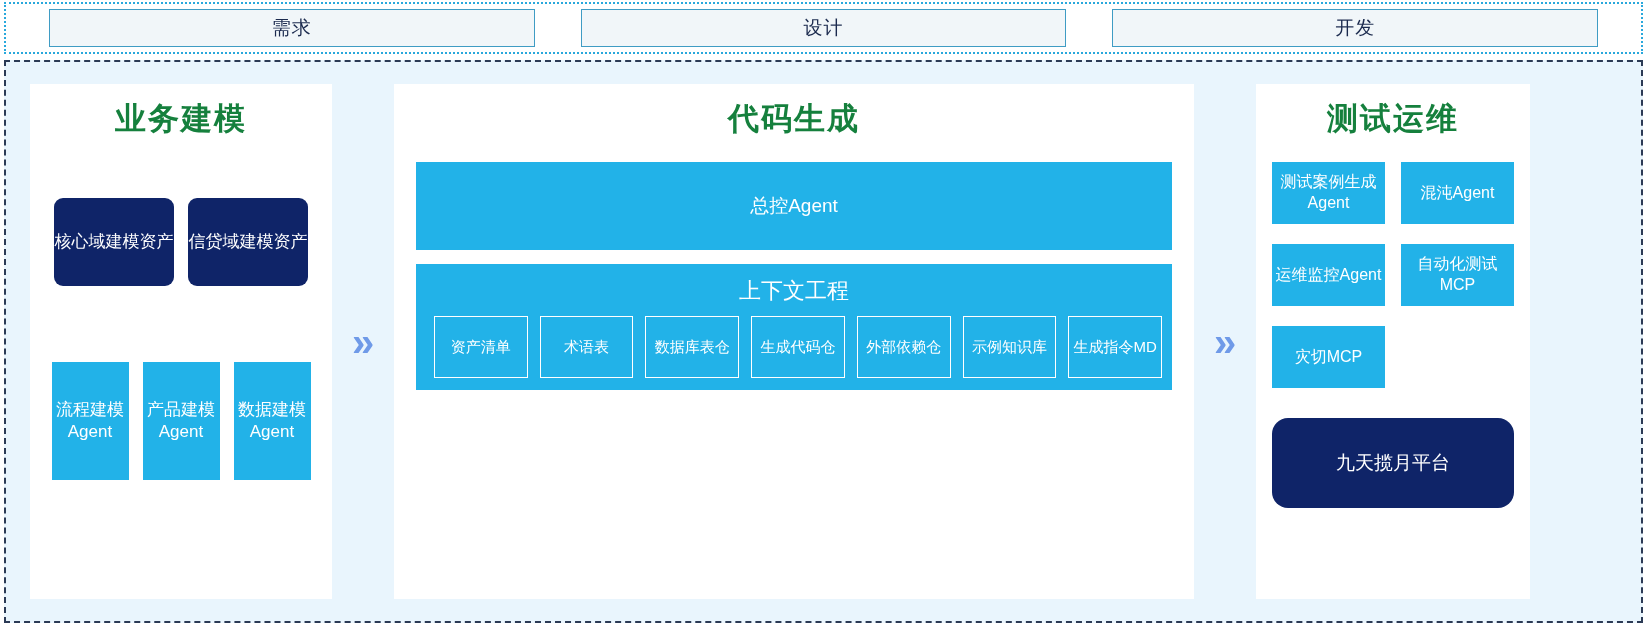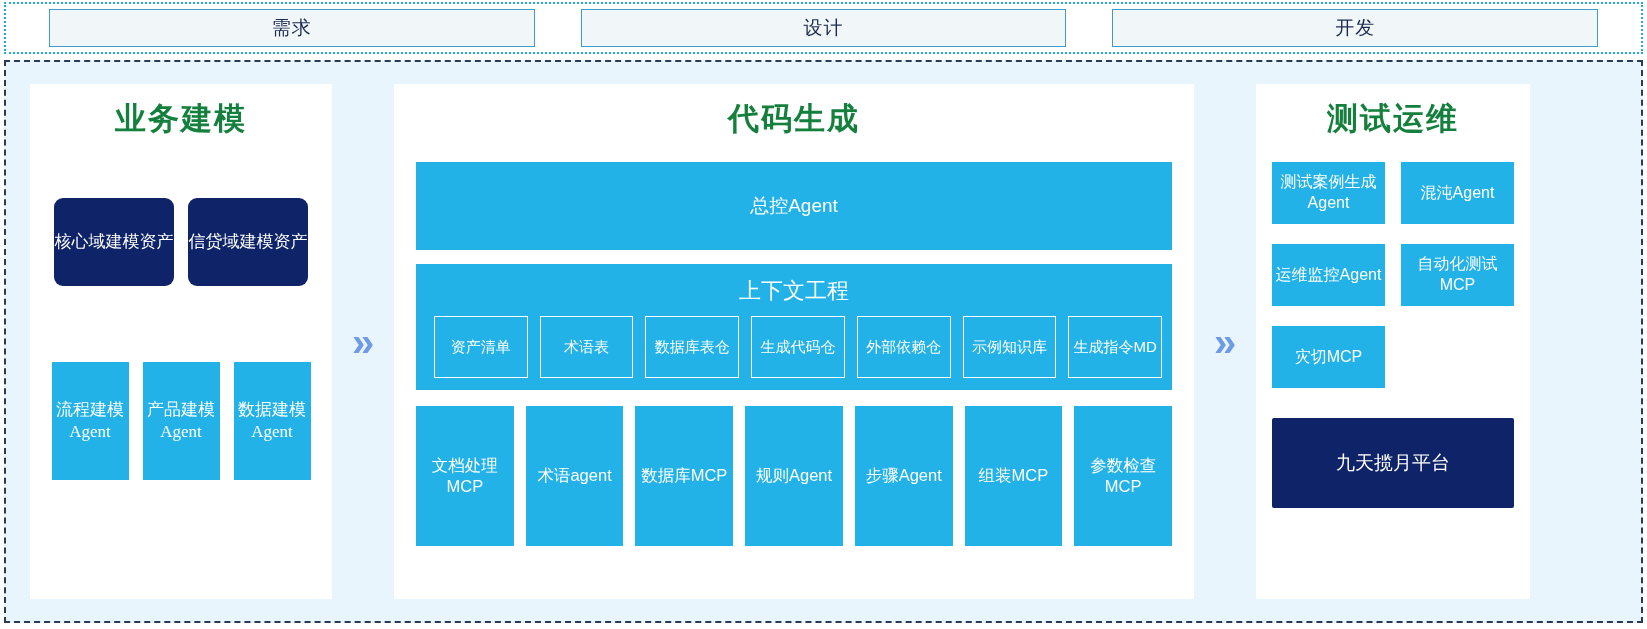--- a/index.html
+++ b/index.html
@@ -74,21 +74,21 @@
 
   
   .left-assets {
     display: flex; gap: 14px; margin-top: 58px;
   }
   .left-assets .navy { width: 120px; height: 88px; }
 
   .left-agents {
     display: flex; gap: 14px; margin-top: 76px;
   }
-  .left-agents .cyan { width: 77px; height: 118px; font-family: Liberation Serif, serif; }
+  .left-agents .cyan { width: 77px; height: 118px; }
 
   
   .center-inner { width: 100%; padding: 0 22px; }
 
   .master-agent {
     margin-top: 22px; height: 88px; font-size: 19px;
   }
   .ctx-block {
     margin-top: 14px; background: #22b2e8; color: #fff;
     padding: 8px 10px 12px 10px;
@@ -109,21 +109,21 @@
   .mcp-row .cyan { flex: 1 1 0; height: 140px; font-size: 16.5px; }
 
   
   .right-grid {
     margin-top: 22px;
     display: grid; grid-template-columns: 113px 113px; gap: 20px 16px;
   }
   .right-grid .cyan { height: 62px; font-size: 16px; }
   .platform {
     margin-top: 30px; width: 242px; height: 90px;
-    font-size: 19px; border-radius: 2px;
+    font-size: 19px; border-radius: 16px;
   }
 </style>
 </head>
 <body>
 
 <div id="root">
 
   <div class="phase-strip">
     <div class="phase-box">
       <span>需求</span>
@@ -196,43 +196,20 @@
             </div>
             <div class="ctx-item">
               <span>示例知识库</span>
             </div>
             <div class="ctx-item">
               <span>生成指令MD</span>
             </div>
           </div>
         </div>
 
-        <div class="mcp-row">
-          <div class="cyan">
-            <span>文档处理MCP</span>
-          </div>
-          <div class="cyan">
-            <span>术语agent</span>
-          </div>
-          <div class="cyan">
-            <span>数据库MCP</span>
-          </div>
-          <div class="cyan">
-            <span>规则Agent</span>
-          </div>
-          <div class="cyan">
-            <span>步骤Agent</span>
-          </div>
-          <div class="cyan">
-            <span>组装MCP</span>
-          </div>
-          <div class="cyan">
-            <span>参数检查MCP</span>
-          </div>
-        </div>
 
       </div>
     </div>
 
     <div class="chev">
       <span>»</span>
     </div>
 
     <div class="card card-right">
       <div class="card-title">测试运维</div>

